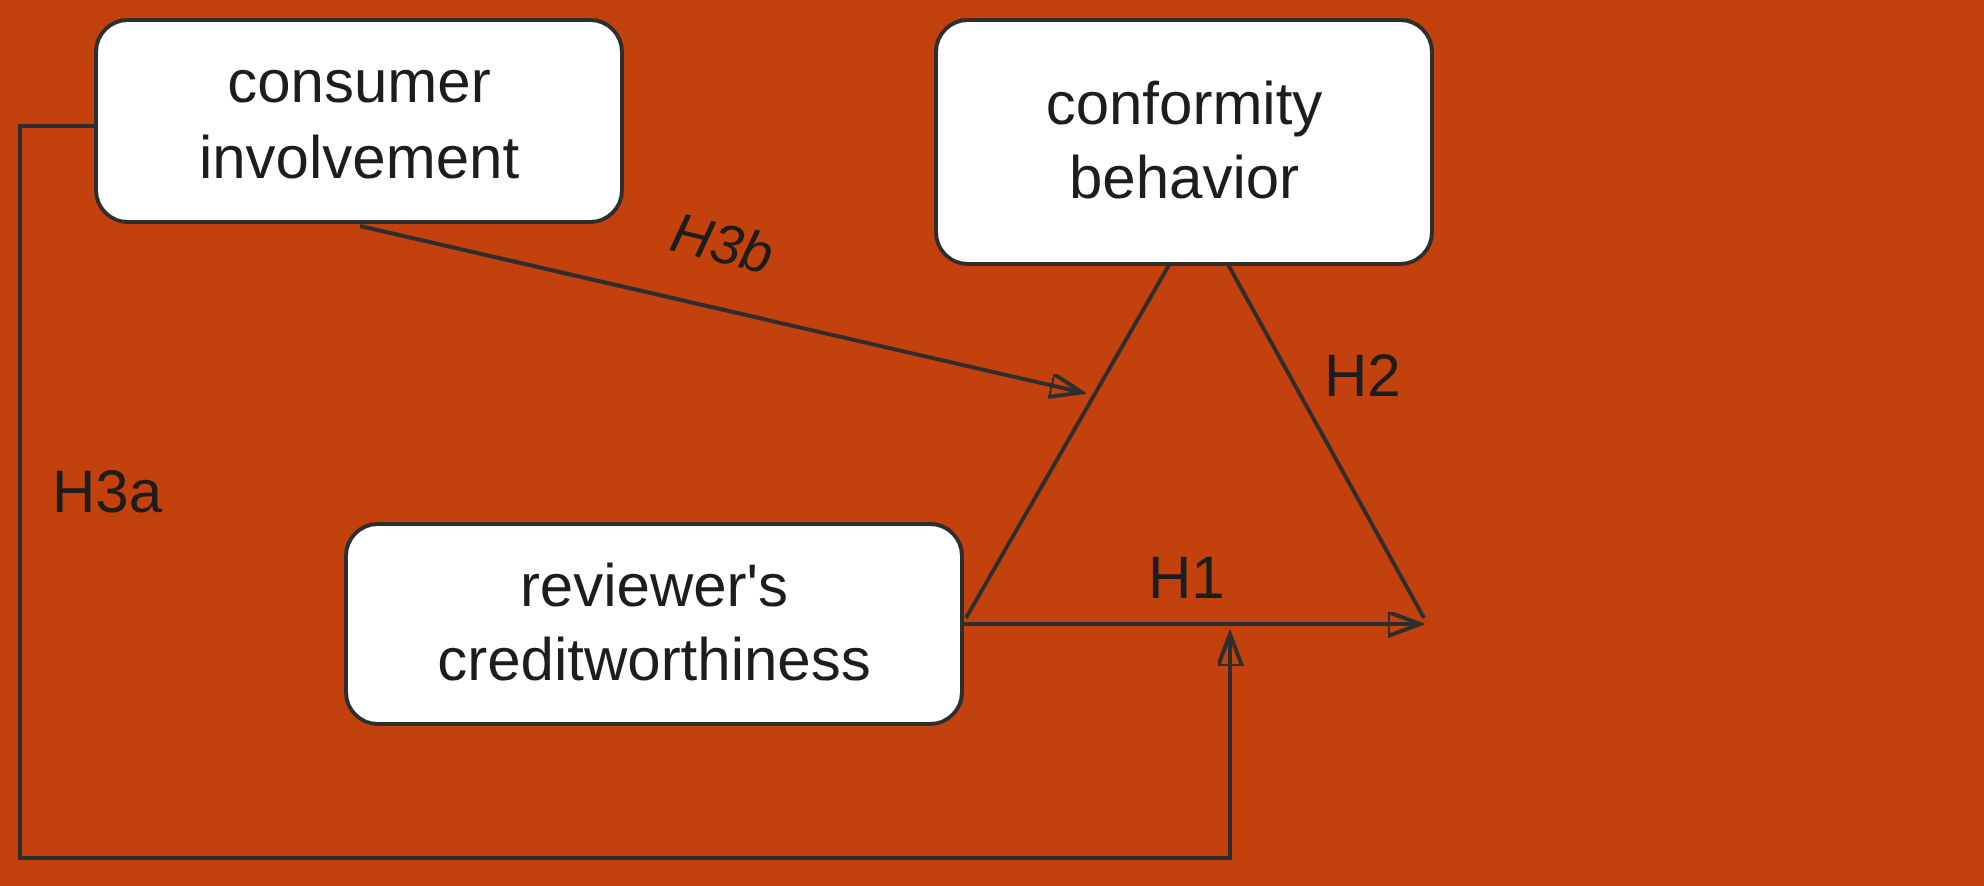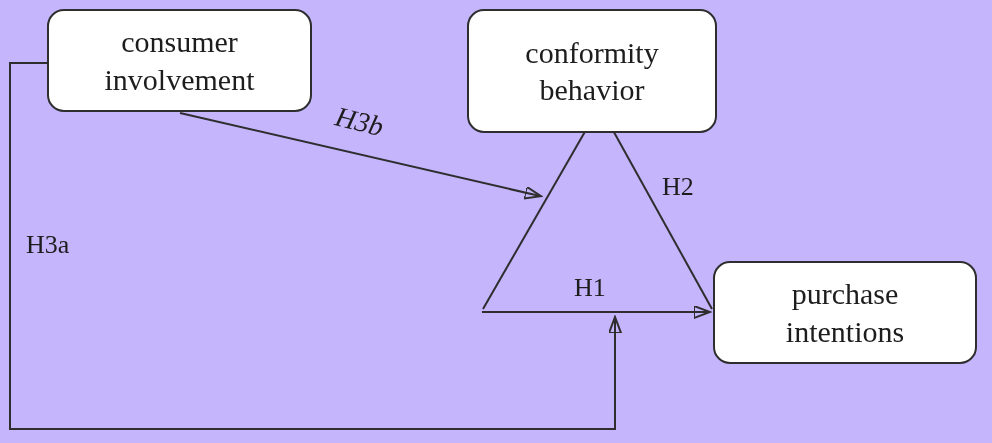--- a/index.html
+++ b/index.html
@@ -4,22 +4,22 @@
 <style>
   html, body {
     margin: 0;
     padding: 0;
     background: #ffffff;
   }
   .figure {
     position: relative;
     width: 992px;
     height: 443px;
-    background: #c4b5fd;
-    font-family: Liberation Serif, serif;
+    background: #c2410c;
+    font-family: Liberation Sans, sans-serif;
     color: #1d1d1d;
     overflow: hidden;
   }
   .edges-layer {
     position: absolute;
     left: 0;
     top: 0;
     width: 992px;
     height: 443px;
   }
@@ -43,21 +43,21 @@
     font-size: 30px;
     line-height: 1.25;
     white-space: pre-line;
   }
   .node-consumer          { left: 47px;  top: 9px;   width: 265px; height: 103px; }
   .node-conformity        { left: 467px; top: 9px;   width: 250px; height: 124px; }
   .node-creditworthiness  { left: 172px; top: 261px; width: 310px; height: 102px; }
   .node-purchase          { left: 713px; top: 261px; width: 264px; height: 103px; }
   .edge-label {
     position: absolute;
-    font-size: 26px;
+    font-size: 30px;
     color: #1d1d1d;
   }
   .label-h3a { left: 26px;  top: 230px; }
   .label-h1  { left: 574px; top: 273px; }
   .label-h2  { left: 662px; top: 172px; }
   .label-h3b {
     left: 336px;
     top: 100px;
     font-size: 28px;
     font-style: italic;
@@ -87,23 +87,23 @@
 
     <line x1="482" y1="312" x2="709" y2="312" marker-end="url(#arrow)"></line>
   </svg>
 
   <div class="node node-consumer">consumer
 involvement</div>
 
   <div class="node node-conformity">conformity
 behavior</div>
 
+  <div class="node node-creditworthiness">reviewer's
+creditworthiness</div>
 
-  <div class="node node-purchase">purchase
-intentions</div>
 
   <span class="edge-label label-h1">H1</span>
 
   <span class="edge-label label-h2">H2</span>
 
   <span class="edge-label label-h3a">H3a</span>
 
   <span class="edge-label label-h3b">H3b</span>
 
 </div>

